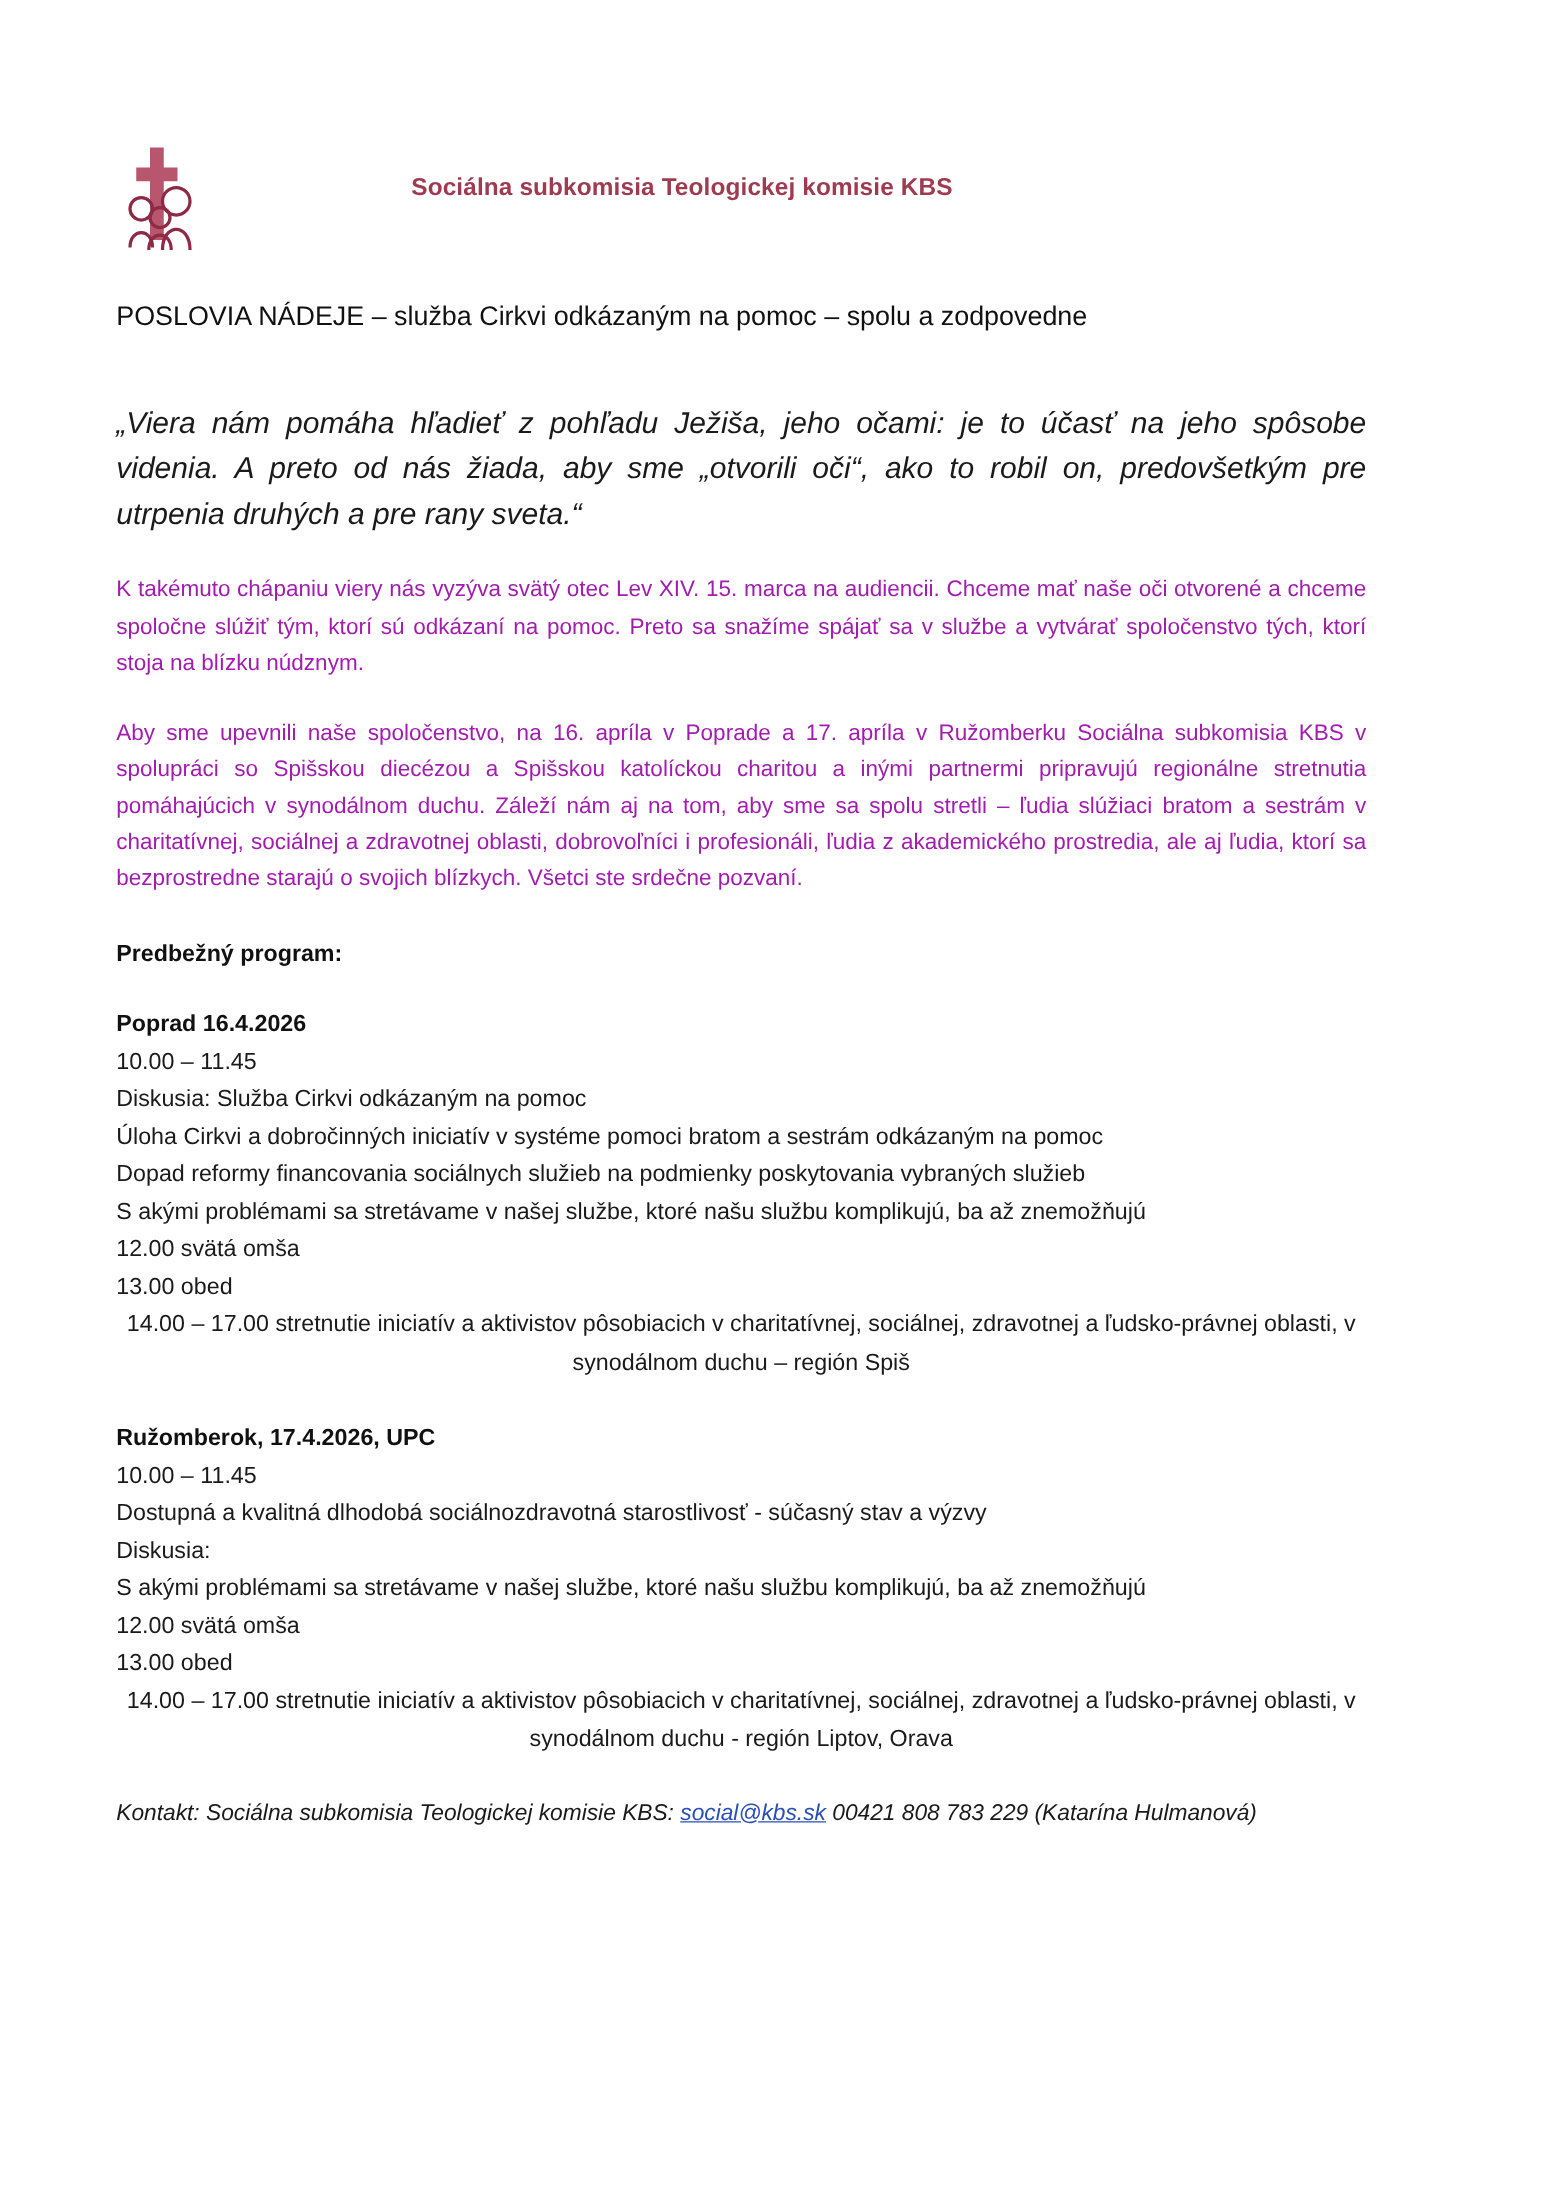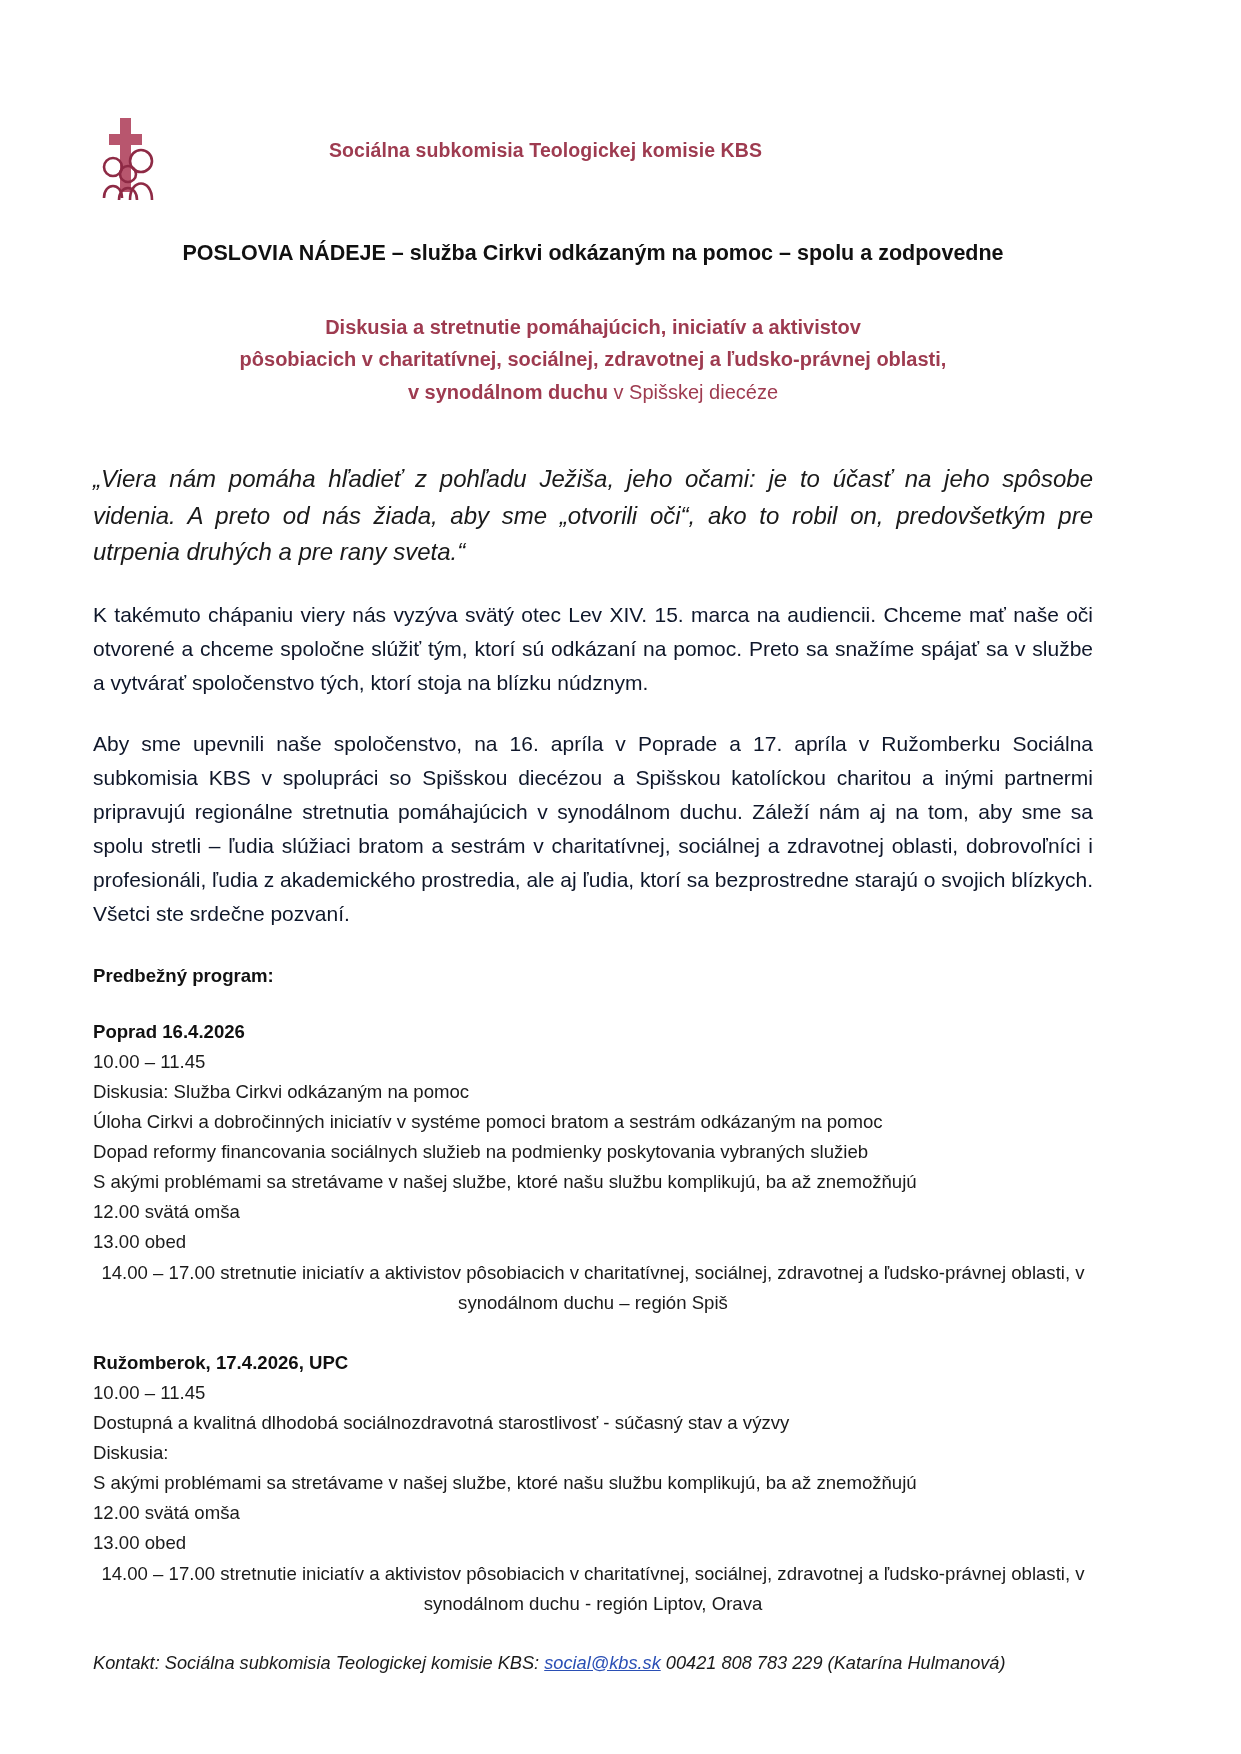--- a/index.html
+++ b/index.html
@@ -51,23 +51,22 @@
     font-size: 19.5px;
     font-weight: bold;
     color: #9e3b50;
     letter-spacing: 0.1px;
     white-space: nowrap;
   }
 
   
   .doc-title {
     margin-top: 40px;
-    text-align: center;
     font-size: 21.5px;
-    font-weight: bold;
+    font-weight: normal;
     color: #111111;
     line-height: 1.3;
   }
 
   .subtitle-block {
     margin-top: 43px;
     text-align: center;
     color: #9e3b50;
     font-size: 20px;
     line-height: 1.62;
@@ -80,24 +79,24 @@
     margin-top: 53px;
     font-style: italic;
     font-size: 24px;
     line-height: 1.52;
     text-align: justify;
     color: #1a1a1a;
   }
 
   p.para {
     margin: 27px 0 0 0;
-    font-size: 21px;
+    font-size: 18px;
     line-height: 1.62;
     text-align: justify;
-    color: #0f172a;
+    color: #a21caf;
   }
 
   .section-head {
     margin-top: 34px;
     font-size: 18.6px;
     font-weight: bold;
     color: #111111;
   }
 
   .block {
@@ -149,25 +148,20 @@
           <path d="M7 86 C7 70, 25 70, 25 86" fill="none" stroke="#8e2a45" stroke-width="2.6"></path>
           <path d="M33 88 C33 66, 55 66, 55 88" fill="none" stroke="#8e2a45" stroke-width="2.6"></path>
           <path d="M22 88 C22 72, 40 72, 40 88" fill="none" stroke="#8e2a45" stroke-width="2.6"></path>
         </svg>
       </div>
       <div class="org-title">Sociálna subkomisia Teologickej komisie KBS</div>
     </div>
 
     <div class="doc-title">POSLOVIA NÁDEJE – služba Cirkvi odkázaným na pomoc – spolu a zodpovedne</div>
 
-    <div class="subtitle-block">
-      <div class="subtitle-line">Diskusia a stretnutie pomáhajúcich, iniciatív a aktivistov</div>
-      <div class="subtitle-line">pôsobiacich v charitatívnej, sociálnej, zdravotnej a ľudsko-právnej oblasti,</div>
-      <div class="subtitle-line"><span>v synodálnom duchu</span><span class="reg"> v Spišskej diecéze</span></div>
-    </div>
 
     <div class="quote">„Viera nám pomáha hľadieť z pohľadu Ježiša, jeho očami: je to účasť na jeho spôsobe videnia. A preto od nás žiada, aby sme „otvorili oči“, ako to robil on, predovšetkým pre utrpenia druhých a pre rany sveta.“</div>
 
     <p class="para">K takémuto chápaniu viery nás vyzýva svätý otec Lev XIV.   15.  marca na audiencii. Chceme mať naše oči otvorené a chceme spoločne slúžiť tým, ktorí sú odkázaní na pomoc. Preto sa snažíme spájať sa v službe a vytvárať spoločenstvo tých, ktorí stoja na blízku núdznym.</p>
     <p class="para">Aby sme upevnili naše spoločenstvo, na 16. apríla v Poprade  a 17. apríla v Ružomberku Sociálna subkomisia KBS  v spolupráci  so  Spišskou  diecézou  a Spišskou  katolíckou  charitou  a inými  partnermi  pripravujú regionálne  stretnutia pomáhajúcich v synodálnom duchu. Záleží nám aj na tom, aby sme sa spolu stretli – ľudia slúžiaci bratom a sestrám v charitatívnej, sociálnej a zdravotnej oblasti, dobrovoľníci i profesionáli, ľudia z akademického prostredia, ale aj ľudia, ktorí sa bezprostredne starajú o svojich blízkych. Všetci ste srdečne pozvaní.</p>
 
     <div class="section-head">Predbežný program:</div>
 
     <div class="block">
       <div class="block-title">Poprad 16.4.2026</div>

